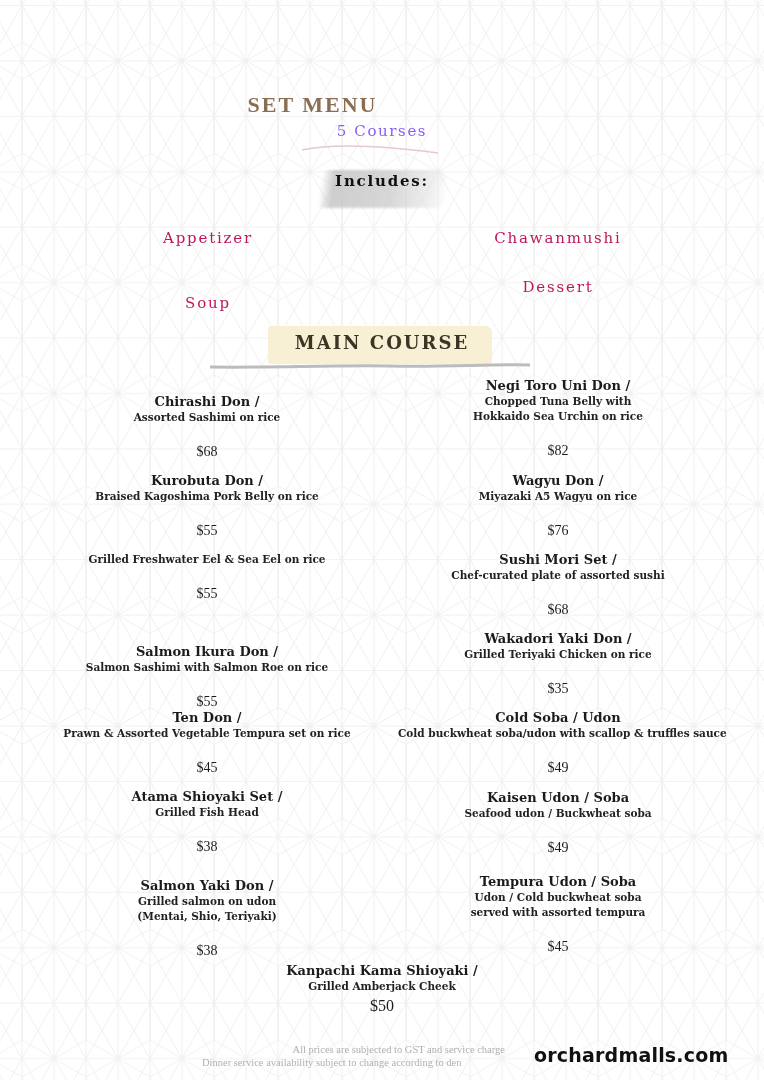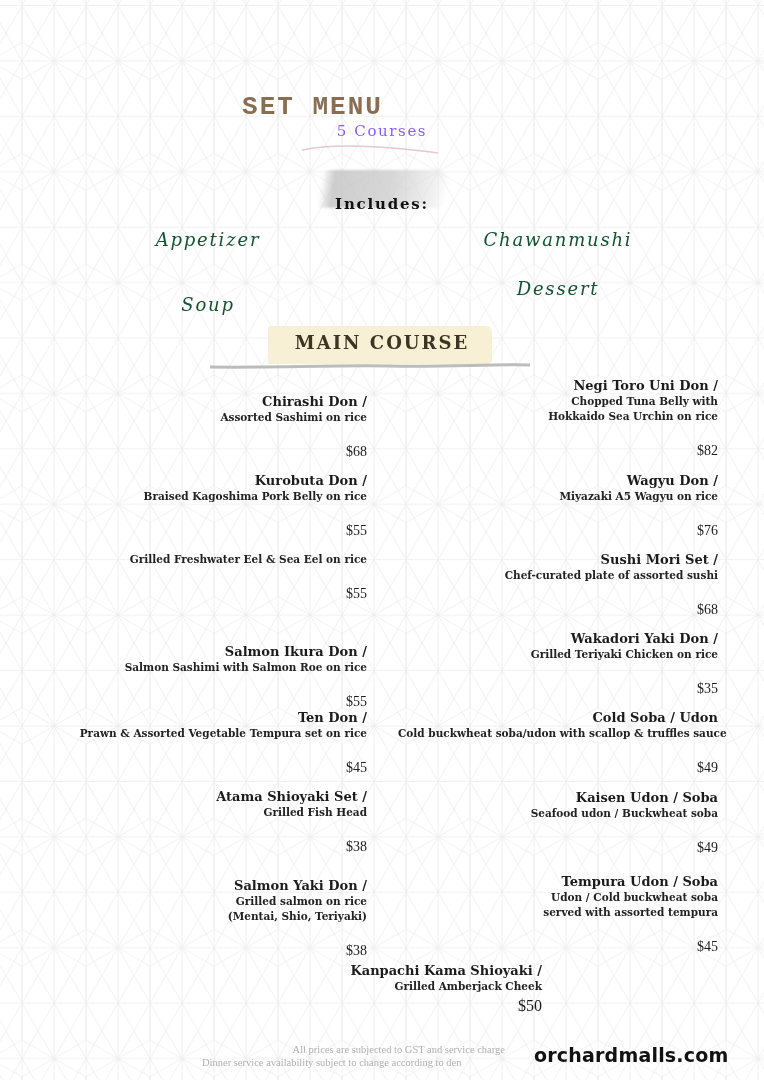--- a/index.html
+++ b/index.html
@@ -15,73 +15,72 @@
     .bg-pattern {
       position: absolute; inset: 0;
       z-index: 0;
     }
     .page { position: absolute; inset: 0; z-index: 1; }
 
     .abs { position: absolute; text-align: center; }
 
     .title {
       left: 0; width: 625px; top: 92px;
-      font-family: Liberation Mono, monospace;
-      font-weight: bold;
-      font-size: 26px;
+      font-family: Liberation Serif, serif;
+      font-weight: bold;
+      font-size: 22px;
       letter-spacing: 2px;
       color: #8a6e52;
     }
     .subtitle {
       left: 0; width: 764px; top: 122px;
       font-size: 15px;
       letter-spacing: 1.6px;
       color: #8b5cf6;
     }
     .swoosh {
       position: absolute; left: 300px; top: 142px; width: 140px; height: 14px;
     }
     .includes-brush {
       position: absolute; left: 320px; top: 170px; width: 128px; height: 38px;
       background: linear-gradient(90deg, rgba(200,200,200,0.0) 0%, rgba(190,190,190,0.75) 10%, rgba(205,205,205,0.8) 55%, rgba(225,225,225,0.5) 88%, rgba(240,240,240,0) 100%);
       border-radius: 6px 14px 10px 4px;
       filter: blur(1.2px);
       transform: skewX(-8deg);
     }
     .includes {
-      left: 0; width: 764px; top: 195px;
+      left: 0; width: 764px; top: 172px;
       font-weight: bold;
       font-size: 15px;
       letter-spacing: 1.8px;
       color: #111;
     }
     .incl-item {
-      font-size: 18px;
+      font-size: 15px;
       letter-spacing: 1.8px;
-      color: #14532d;
+      color: #be185d;
       width: 240px;
-      font-style: italic;
     }
     .main-brush {
       position: absolute; left: 268px; top: 326px; width: 224px; height: 38px;
       background: #f7f0d4;
       border-radius: 3px 6px 4px 2px;
     }
     .main-stroke {
       position: absolute; left: 210px; top: 362px; width: 320px; height: 8px;
     }
     .main-course {
       left: 0; width: 764px; top: 332px;
       font-weight: bold;
       font-size: 18px;
       letter-spacing: 2px;
       color: #3d3425;
     }
 
-    .item { position: absolute; text-align: right; }
+    .item { position: absolute; text-align: center; }
     .item .name {
       font-family: "DejaVu Serif", serif;
       font-size: 13px;
       font-weight: bold;
       color: #1b1b1b;
       line-height: 16px;
       display: block;
     }
     .item .desc {
       font-family: "DejaVu Serif", serif;
@@ -189,21 +188,21 @@
   </div>
 
   <div class="item" style="left:47px; width:320px; top:789px;">
     <span class="name">Atama Shioyaki Set /</span>
     <span class="desc">Grilled Fish Head</span>
     <span class="price">$38</span>
   </div>
 
   <div class="item" style="left:47px; width:320px; top:878px;">
     <span class="name">Salmon Yaki Don /</span>
-    <span class="desc">Grilled salmon on rice</span>
+    <span class="desc">Grilled salmon on udon</span>
     <span class="desc">(Mentai, Shio, Teriyaki)</span>
     <span class="price">$38</span>
   </div>
 
   <div class="item" style="left:398px; width:320px; top:378px;">
     <span class="name">Negi Toro Uni Don /</span>
     <span class="desc">Chopped Tuna Belly with</span>
     <span class="desc">Hokkaido Sea Urchin on rice</span>
     <span class="price">$82</span>
   </div>

